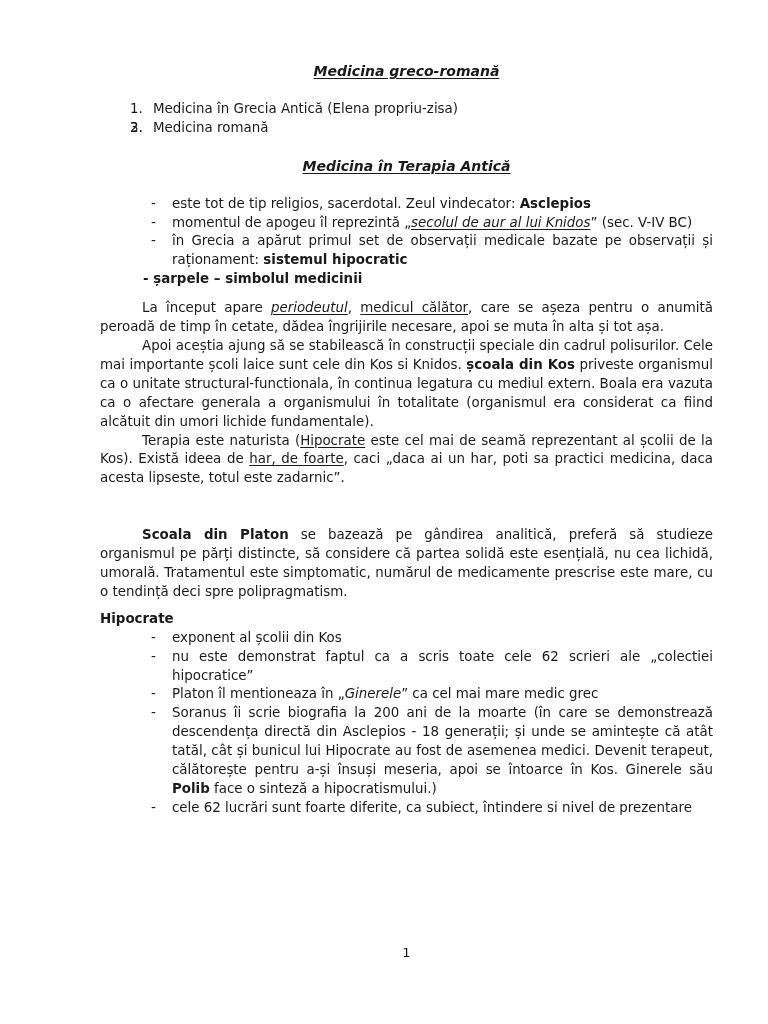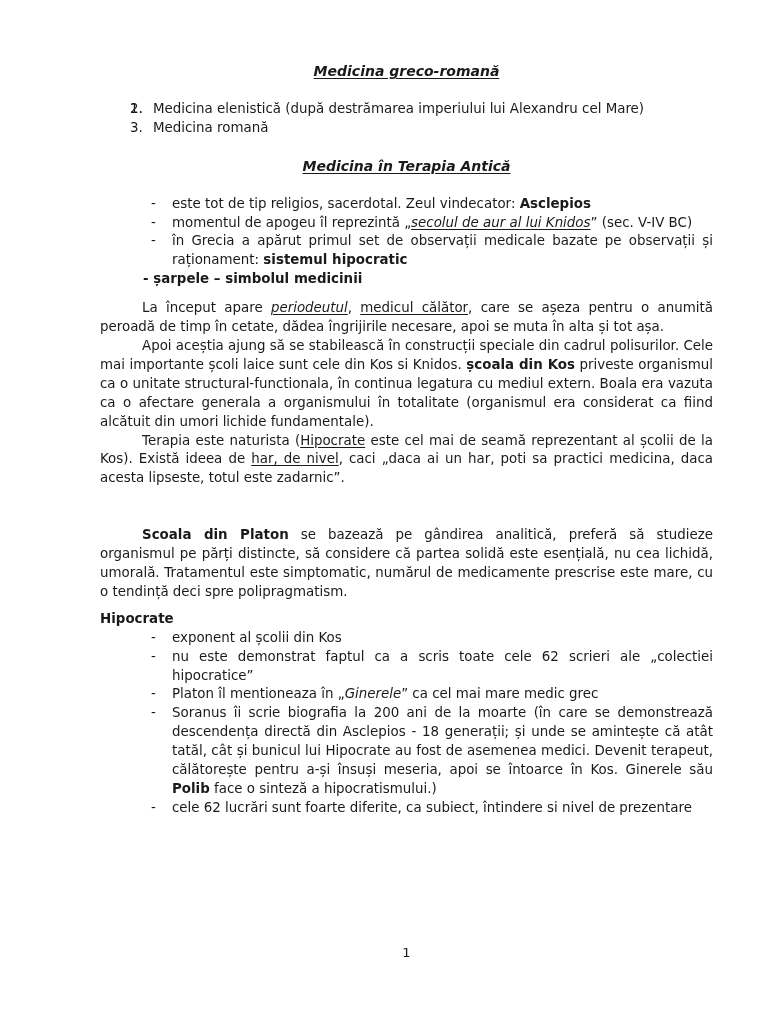--- a/index.html
+++ b/index.html
@@ -75,34 +75,34 @@
     color: #1a1a1a;
   }
 </style>
 </head>
 <body>
 
 <div class="page">
   <div class="content">
       <div class="blk title"><span class="run b i u">Medicina greco-romană</span></div>
       <div class="blk olist">
-        <div class="ol-item"><span class="marker">1.</span></div>
-        <div class="ol-item"><span class="marker">2.</span><span class="run">Medicina elenistică (după destrămarea imperiului lui Alexandru cel Mare)</span></div>
+        <div class="ol-item"><span class="marker">1.</span><span class="run">Medicina în Grecia Antică (Elena propriu-zisa)</span></div>
+        <div class="ol-item"><span class="marker">2.</span></div>
         <div class="ol-item"><span class="marker">3.</span><span class="run">Medicina romană</span></div>
       </div>
       <div class="blk title"><span class="run b i u">Medicina în Terapia Antică</span></div>
       <div class="blk ulist">
         <div class="ul-item"><span class="marker">-</span><span class="run">este tot de tip religios, sacerdotal. Zeul vindecator: </span><span class="run b">Asclepios</span></div>
         <div class="ul-item"><span class="marker">-</span><span class="run">momentul de apogeu îl reprezintă „</span><span class="run i u">secolul de aur al lui Knidos</span><span class="run">” (sec. V-IV BC)</span></div>
         <div class="ul-item"><span class="marker">-</span><span class="run">în Grecia a apărut primul set de observații medicale bazate pe observații și raționament: </span><span class="run b">sistemul hipocratic</span></div>
       </div>
       <div class="blk dashline"><span class="dl-marker">- </span><span class="run b">șarpele – simbolul medicinii</span></div>
       <div class="blk para"><span class="run">La început apare </span><span class="run i u">periodeutul</span><span class="run">, </span><span class="run u">medicul călător</span><span class="run">, care se așeza pentru o anumită peroadă de timp în cetate, dădea îngrijirile necesare, apoi se muta în alta și tot așa.</span></div>
       <div class="blk para"><span class="run">Apoi aceștia ajung să se stabilească în construcții speciale din cadrul polisurilor. Cele mai importante școli laice sunt cele din Kos si Knidos. </span><span class="run b">școala din Kos</span><span class="run"> priveste organismul ca o unitate structural-functionala, în continua legatura cu mediul extern. Boala era vazuta ca o afectare generala a organismului în totalitate (organismul era considerat ca fiind alcătuit din umori lichide fundamentale).</span></div>
-      <div class="blk para"><span class="run">Terapia este naturista (</span><span class="run u">Hipocrate</span><span class="run"> este cel mai de seamă reprezentant al școlii de la Kos). Există ideea de </span><span class="run u">har, de nivel</span><span class="run">, caci „daca ai un har, poti sa practici medicina, daca acesta lipseste, totul este zadarnic”.</span></div>
+      <div class="blk para"><span class="run">Terapia este naturista (</span><span class="run u">Hipocrate</span><span class="run"> este cel mai de seamă reprezentant al școlii de la Kos). Există ideea de </span><span class="run u">har, de foarte</span><span class="run">, caci „daca ai un har, poti sa practici medicina, daca acesta lipseste, totul este zadarnic”.</span></div>
       <div class="blk para sp-large"><span class="run b">Scoala din Platon</span><span class="run"> se bazează pe gândirea analitică, preferă să studieze organismul pe părți distincte, să considere că partea solidă este esențială, nu cea lichidă, umorală. Tratamentul este simptomatic, numărul de medicamente prescrise este mare, cu o tendință deci spre polipragmatism.</span></div>
       <div class="blk heading"><span class="run b">Hipocrate</span></div>
       <div class="blk ulist">
         <div class="ul-item"><span class="marker">-</span><span class="run">exponent al școlii din Kos</span></div>
         <div class="ul-item"><span class="marker">-</span><span class="run">nu este demonstrat faptul ca a scris toate cele 62 scrieri ale „colectiei hipocratice”</span></div>
         <div class="ul-item"><span class="marker">-</span><span class="run">Platon îl mentioneaza în „</span><span class="run i">Ginerele</span><span class="run">” ca cel mai mare medic grec</span></div>
         <div class="ul-item"><span class="marker">-</span><span class="run">Soranus îi scrie biografia la 200 ani de la moarte (în care se demonstrează descendența directă din Asclepios - 18 generații; și unde se amintește că atât tatăl, cât și bunicul lui Hipocrate au fost de asemenea medici. Devenit terapeut, călătorește pentru a-și însuși meseria, apoi se întoarce în Kos. Ginerele său </span><span class="run b">Polib</span><span class="run"> face o sinteză a hipocratismului.)</span></div>
         <div class="ul-item"><span class="marker">-</span><span class="run">cele 62 lucrări sunt foarte diferite, ca subiect, întindere si nivel de prezentare</span></div>
       </div>
     </div>

